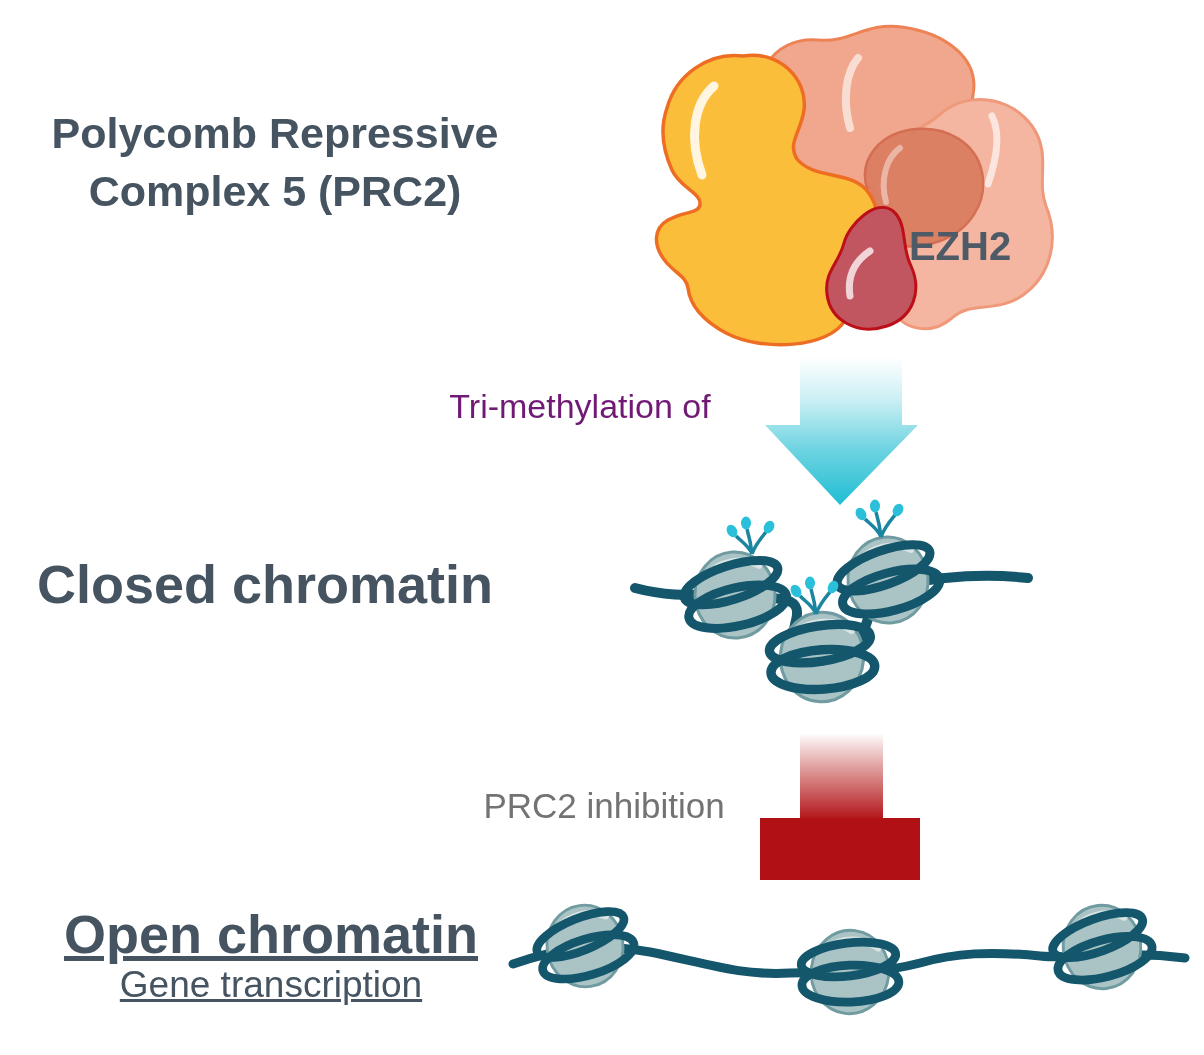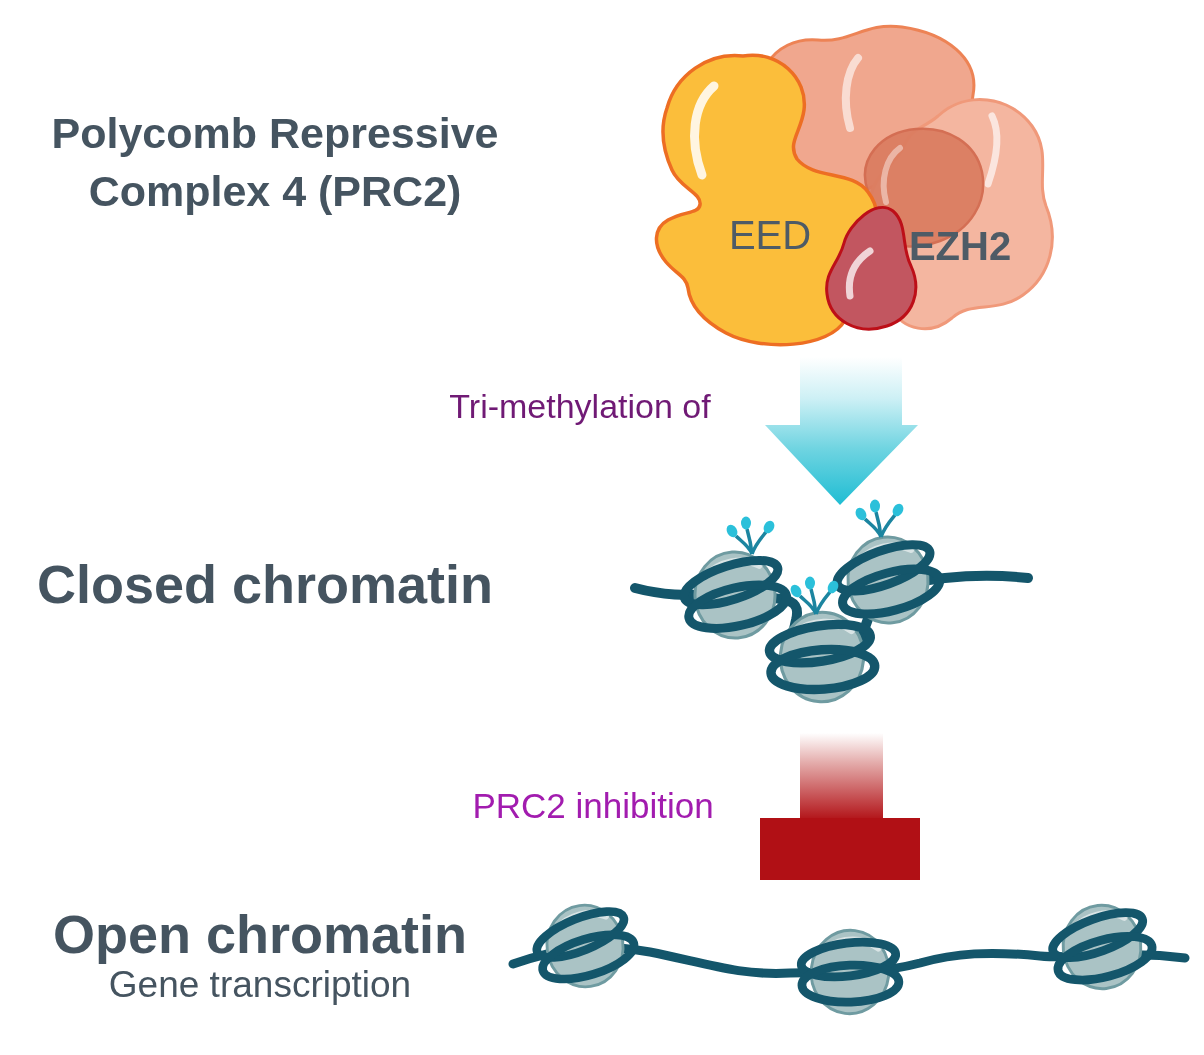--- a/index.html
+++ b/index.html
@@ -4,38 +4,38 @@
 <style>
   html,body{margin:0;padding:0;background:#ffffff;}
   .canvas{
     position:relative;width:1204px;height:1055px;background:#ffffff;overflow:hidden;
     font-family:"Liberation Sans", sans-serif;
   }
   .abs{position:absolute;}
   .heading-block{color:#455460;text-align:center;}
   .title{left:10px;top:104px;width:530px;font-size:43px;font-weight:bold;line-height:58px;}
   .closed-label{left:35px;top:558px;width:460px;}
-  .open-label{left:30px;top:908px;width:460px;}
+  .open-label{left:41px;top:908px;width:460px;text-decoration:underline;}
   .h-big{font-size:54px;font-weight:bold;line-height:52px;}
   .h-sub{font-size:37px;font-weight:normal;line-height:50px;}
   .cyan-caption{left:400px;top:382px;width:360px;color:#701a75;font-size:34px;line-height:48px;text-align:center;}
-  .red-caption{left:423px;top:786px;width:340px;color:#a21caf;font-size:35px;text-align:center;}
+  .red-caption{left:434px;top:786px;width:340px;color:#737373;font-size:35px;text-align:center;}
   .blob-label{color:#4E5B66;font-size:40px;text-align:center;}
   .eed-label{left:700px;top:213px;width:140px;}
   .ezh2-label{left:885px;top:224px;width:150px;font-weight:bold;}
   svg{display:block;}
 </style>
 </head>
 <body>
 
 <div class="canvas">
 
   <div class="abs heading-block title">
     <div>Polycomb Repressive</div>
-    <div>Complex 4 (PRC2)</div>
+    <div>Complex 5 (PRC2)</div>
   </div>
 
   <svg class="abs" style="left:640px;top:0px" width="430" height="350" viewBox="0 0 430 350">
 
     <g>
       <path d="M 125 125 C 105 80, 132 36, 178 40 C 212 43, 224 22, 262 27
                C 305 33, 340 58, 333 95 C 329 116, 347 128, 339 152
                C 330 180, 296 193, 268 181 C 251 174, 240 186, 221 191
                C 193 198, 168 186, 158 166 C 149 148, 135 147, 125 125 Z" fill="#F0A78E" stroke="#ED8355" stroke-width="3"></path>
       <path d="M 210 128 C 202 100, 206 72, 218 58" fill="none" stroke="#ffffff" stroke-width="8" stroke-linecap="round" opacity="0.6"></path>
@@ -69,21 +69,20 @@
     </g>
 
     <g>
       <path d="M 253 211 C 268 224, 261 247, 271 266 C 282 290, 274 317, 247 326
                C 217 336, 190 320, 187 294 C 184 272, 199 263, 204 243
                C 209 224, 236 198, 253 211 Z" fill="#C25660" stroke="#BD0F18" stroke-width="3"></path>
       <path d="M 210 296 C 207 276, 215 261, 230 251" fill="none" stroke="#ffffff" stroke-width="7" stroke-linecap="round" opacity="0.75"></path>
     </g>
   </svg>
 
-  <div class="abs blob-label eed-label">EED</div>
   <div class="abs blob-label ezh2-label">EZH2</div>
 
   <div class="abs cyan-caption">
     <div>Tri-methylation of</div>
   </div>
 
   <svg class="abs" style="left:758px;top:355px" width="164" height="152" viewBox="0 0 164 152">
     <defs>
       <linearGradient id="cyanGrad" x1="0" y1="0" x2="0" y2="1">
         <stop offset="0%" stop-color="#ffffff"></stop>

